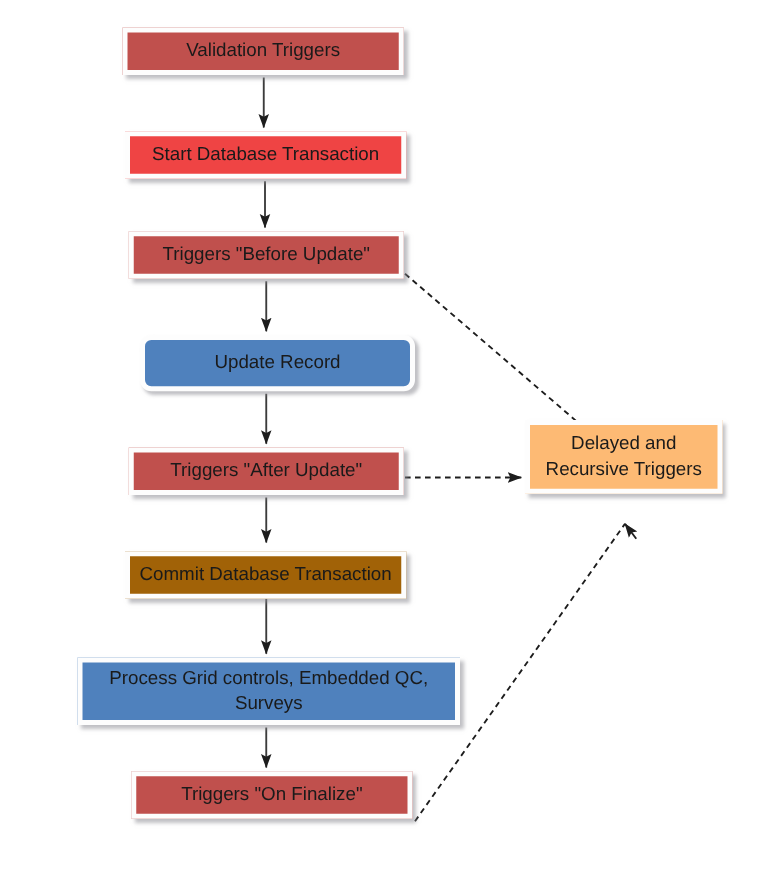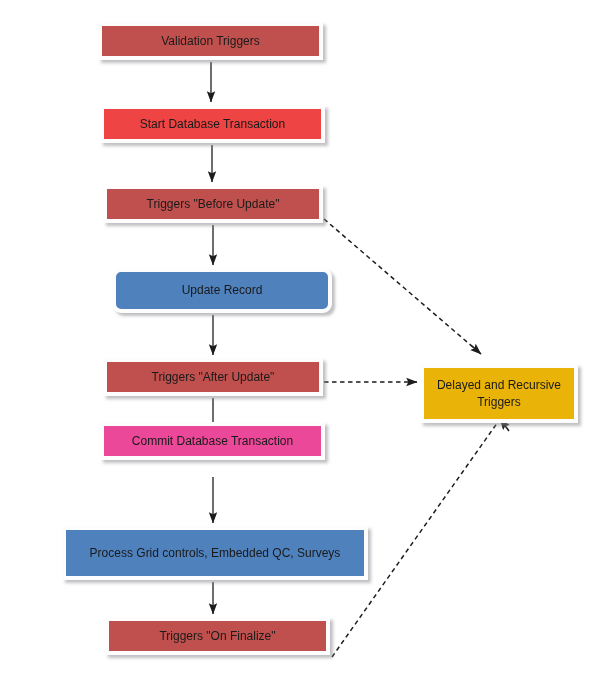--- a/index.html
+++ b/index.html
@@ -28,21 +28,21 @@
     pointer-events: none;
   }
   .node {
     position: absolute;
     box-sizing: border-box;
     display: flex;
     align-items: center;
     justify-content: center;
     text-align: center;
     color: #1a1a1a;
-    font-size: 12px;
+    font-size: 15px;
     line-height: 1.35;
     padding: 2px 6px;
     border: 4px solid #fdfdfd;
     box-shadow: 3px 3px 3px rgba(140,140,148,0.55);
   }
   .node.rounded {
     border-radius: 9px;
   }
   .node-label {
     display: block;
@@ -100,29 +100,29 @@
   </div>
 
   <div class="node rounded" style="left: 112px; top: 268px; width: 220px; height: 45px; background: rgb(79, 129, 189);">
     <span class="node-label">Update Record</span>
   </div>
 
   <div class="node" style="left: 103px; top: 358px; width: 220px; height: 38px; background: rgb(192, 80, 77);">
     <span class="node-label">Triggers "After Update"</span>
   </div>
 
-  <div class="node" style="left: 100px; top: 422px; width: 225px; height: 38px; background: #ec4899;">
+  <div class="node" style="left: 100px; top: 441px; width: 225px; height: 38px; background: #a16207;">
     <span class="node-label">Commit Database Transaction</span>
   </div>
 
   <div class="node" style="left: 62px; top: 526px; width: 306px; height: 54px; background: rgb(79, 129, 189);">
     <span class="node-label">Process Grid controls, Embedded QC, Surveys</span>
   </div>
 
   <div class="node" style="left: 105px; top: 617px; width: 225px; height: 38px; background: rgb(192, 80, 77);">
     <span class="node-label">Triggers "On Finalize"</span>
   </div>
 
-  <div class="node" style="left: 420px; top: 364px; width: 158px; height: 59px; background: #eab308; justify-content: center;">
+  <div class="node" style="left: 420px; top: 336px; width: 158px; height: 59px; background: #fdba74; justify-content: center;">
     <span class="node-label">Delayed and Recursive Triggers</span>
   </div>
 
 </div>
 
 </body></html>

